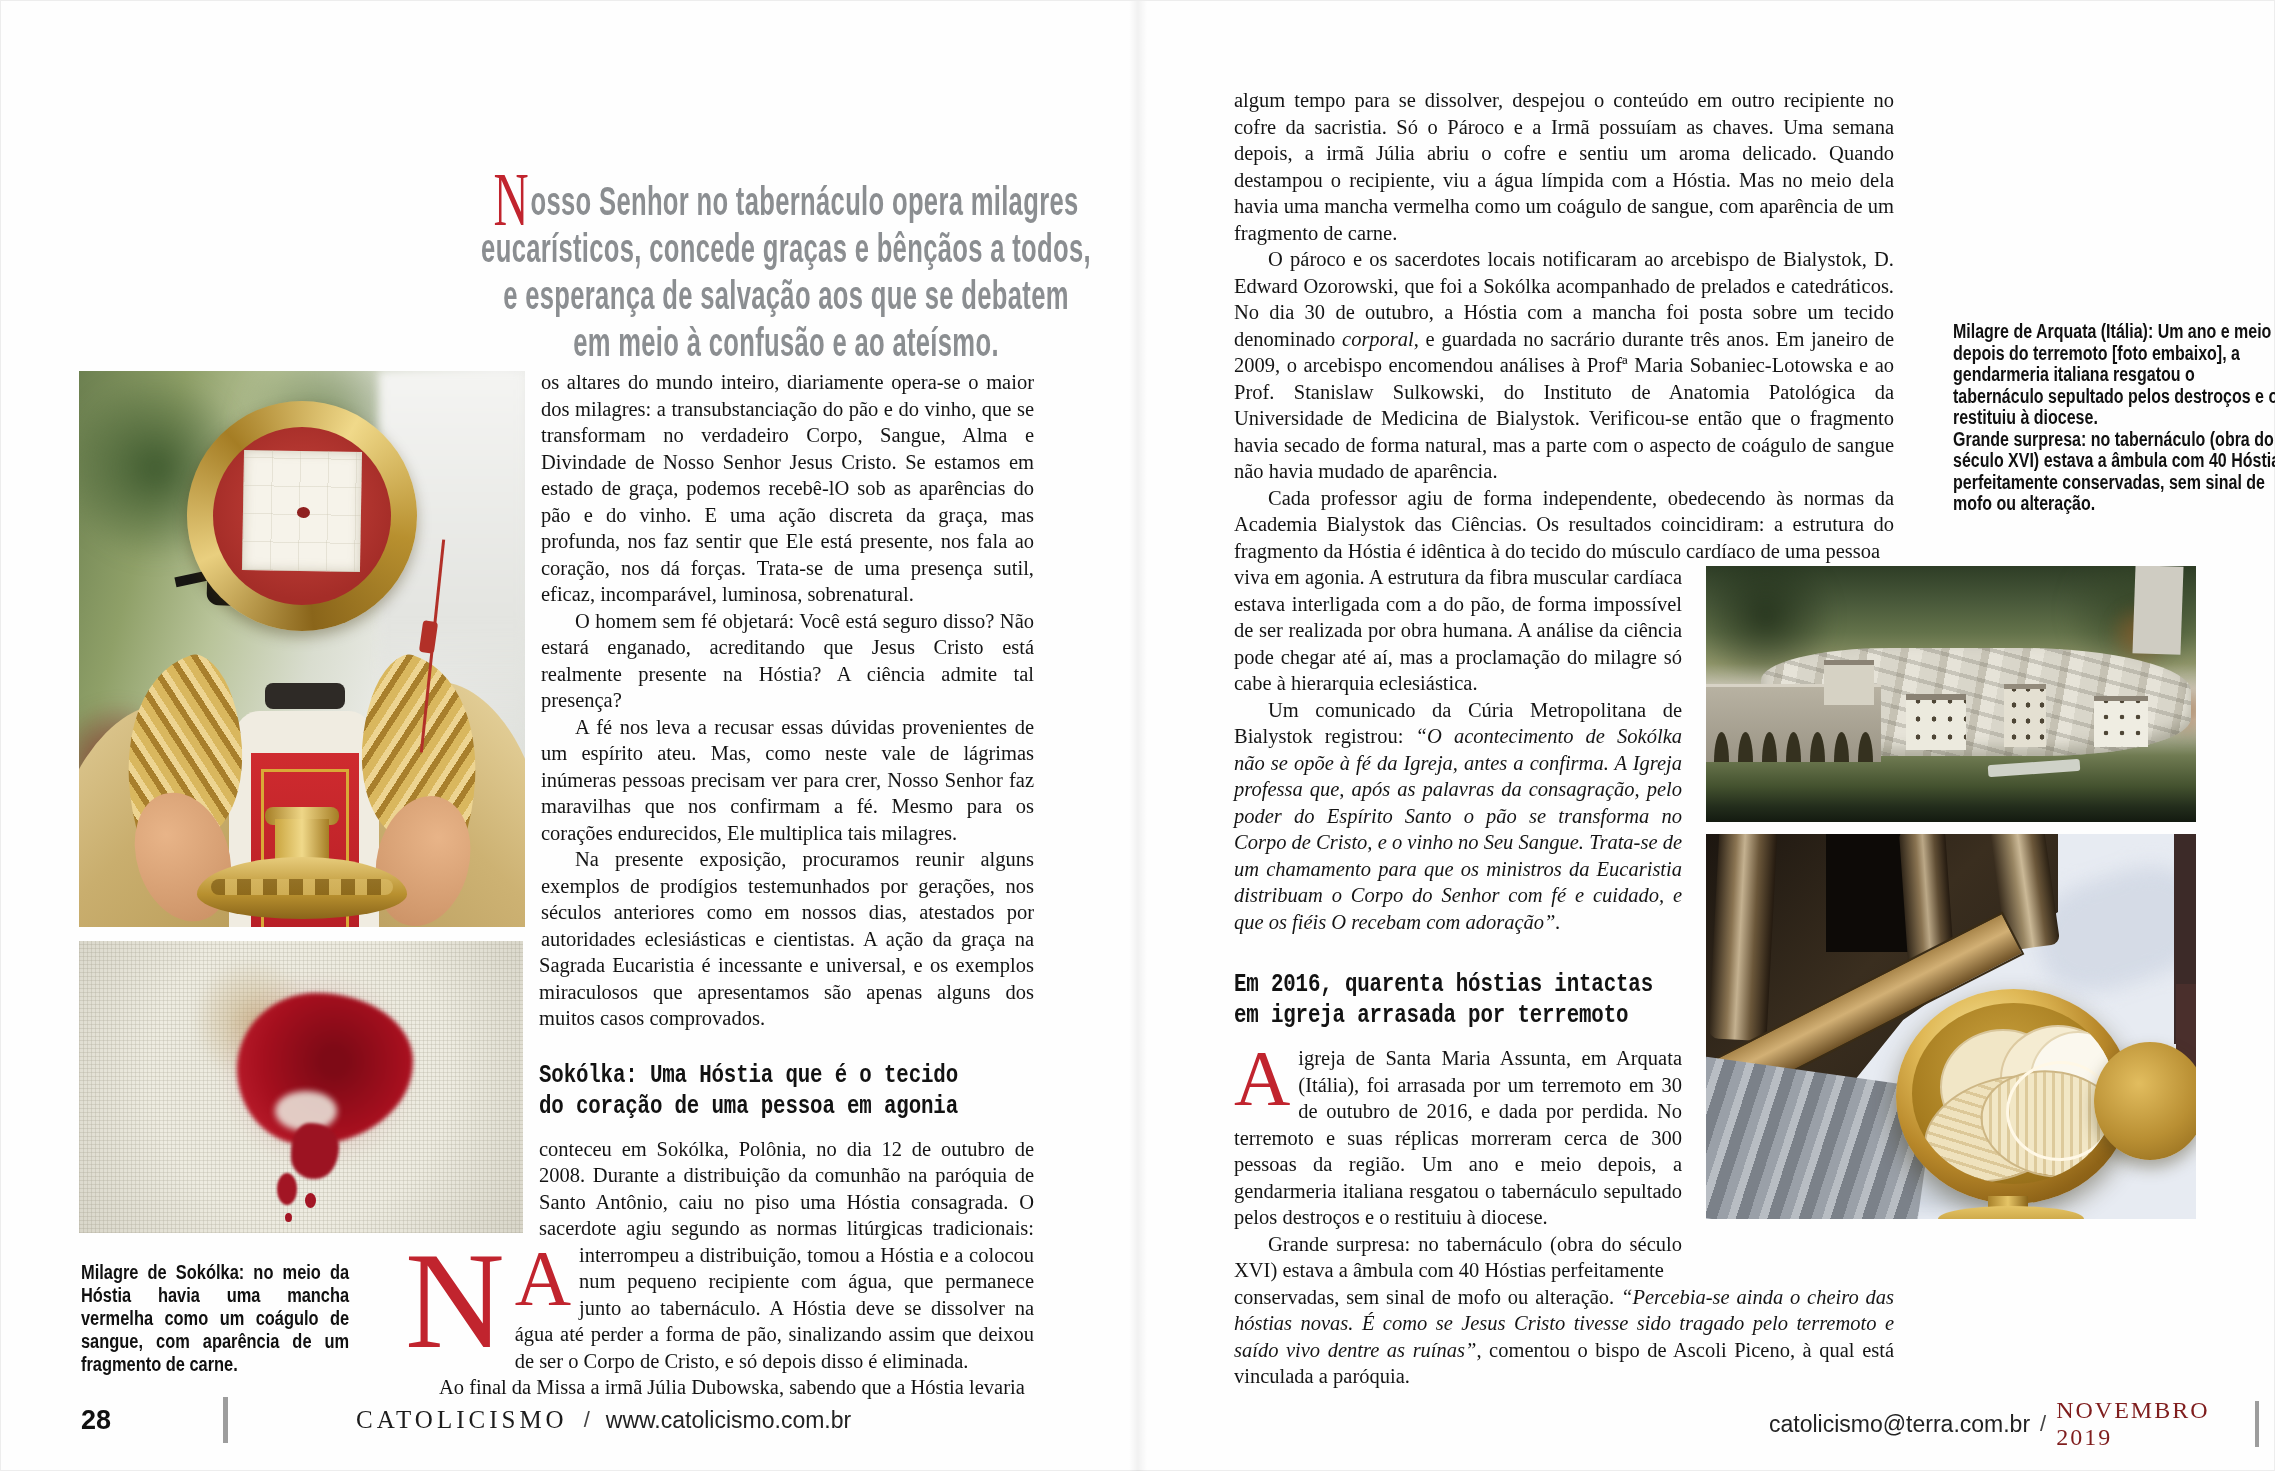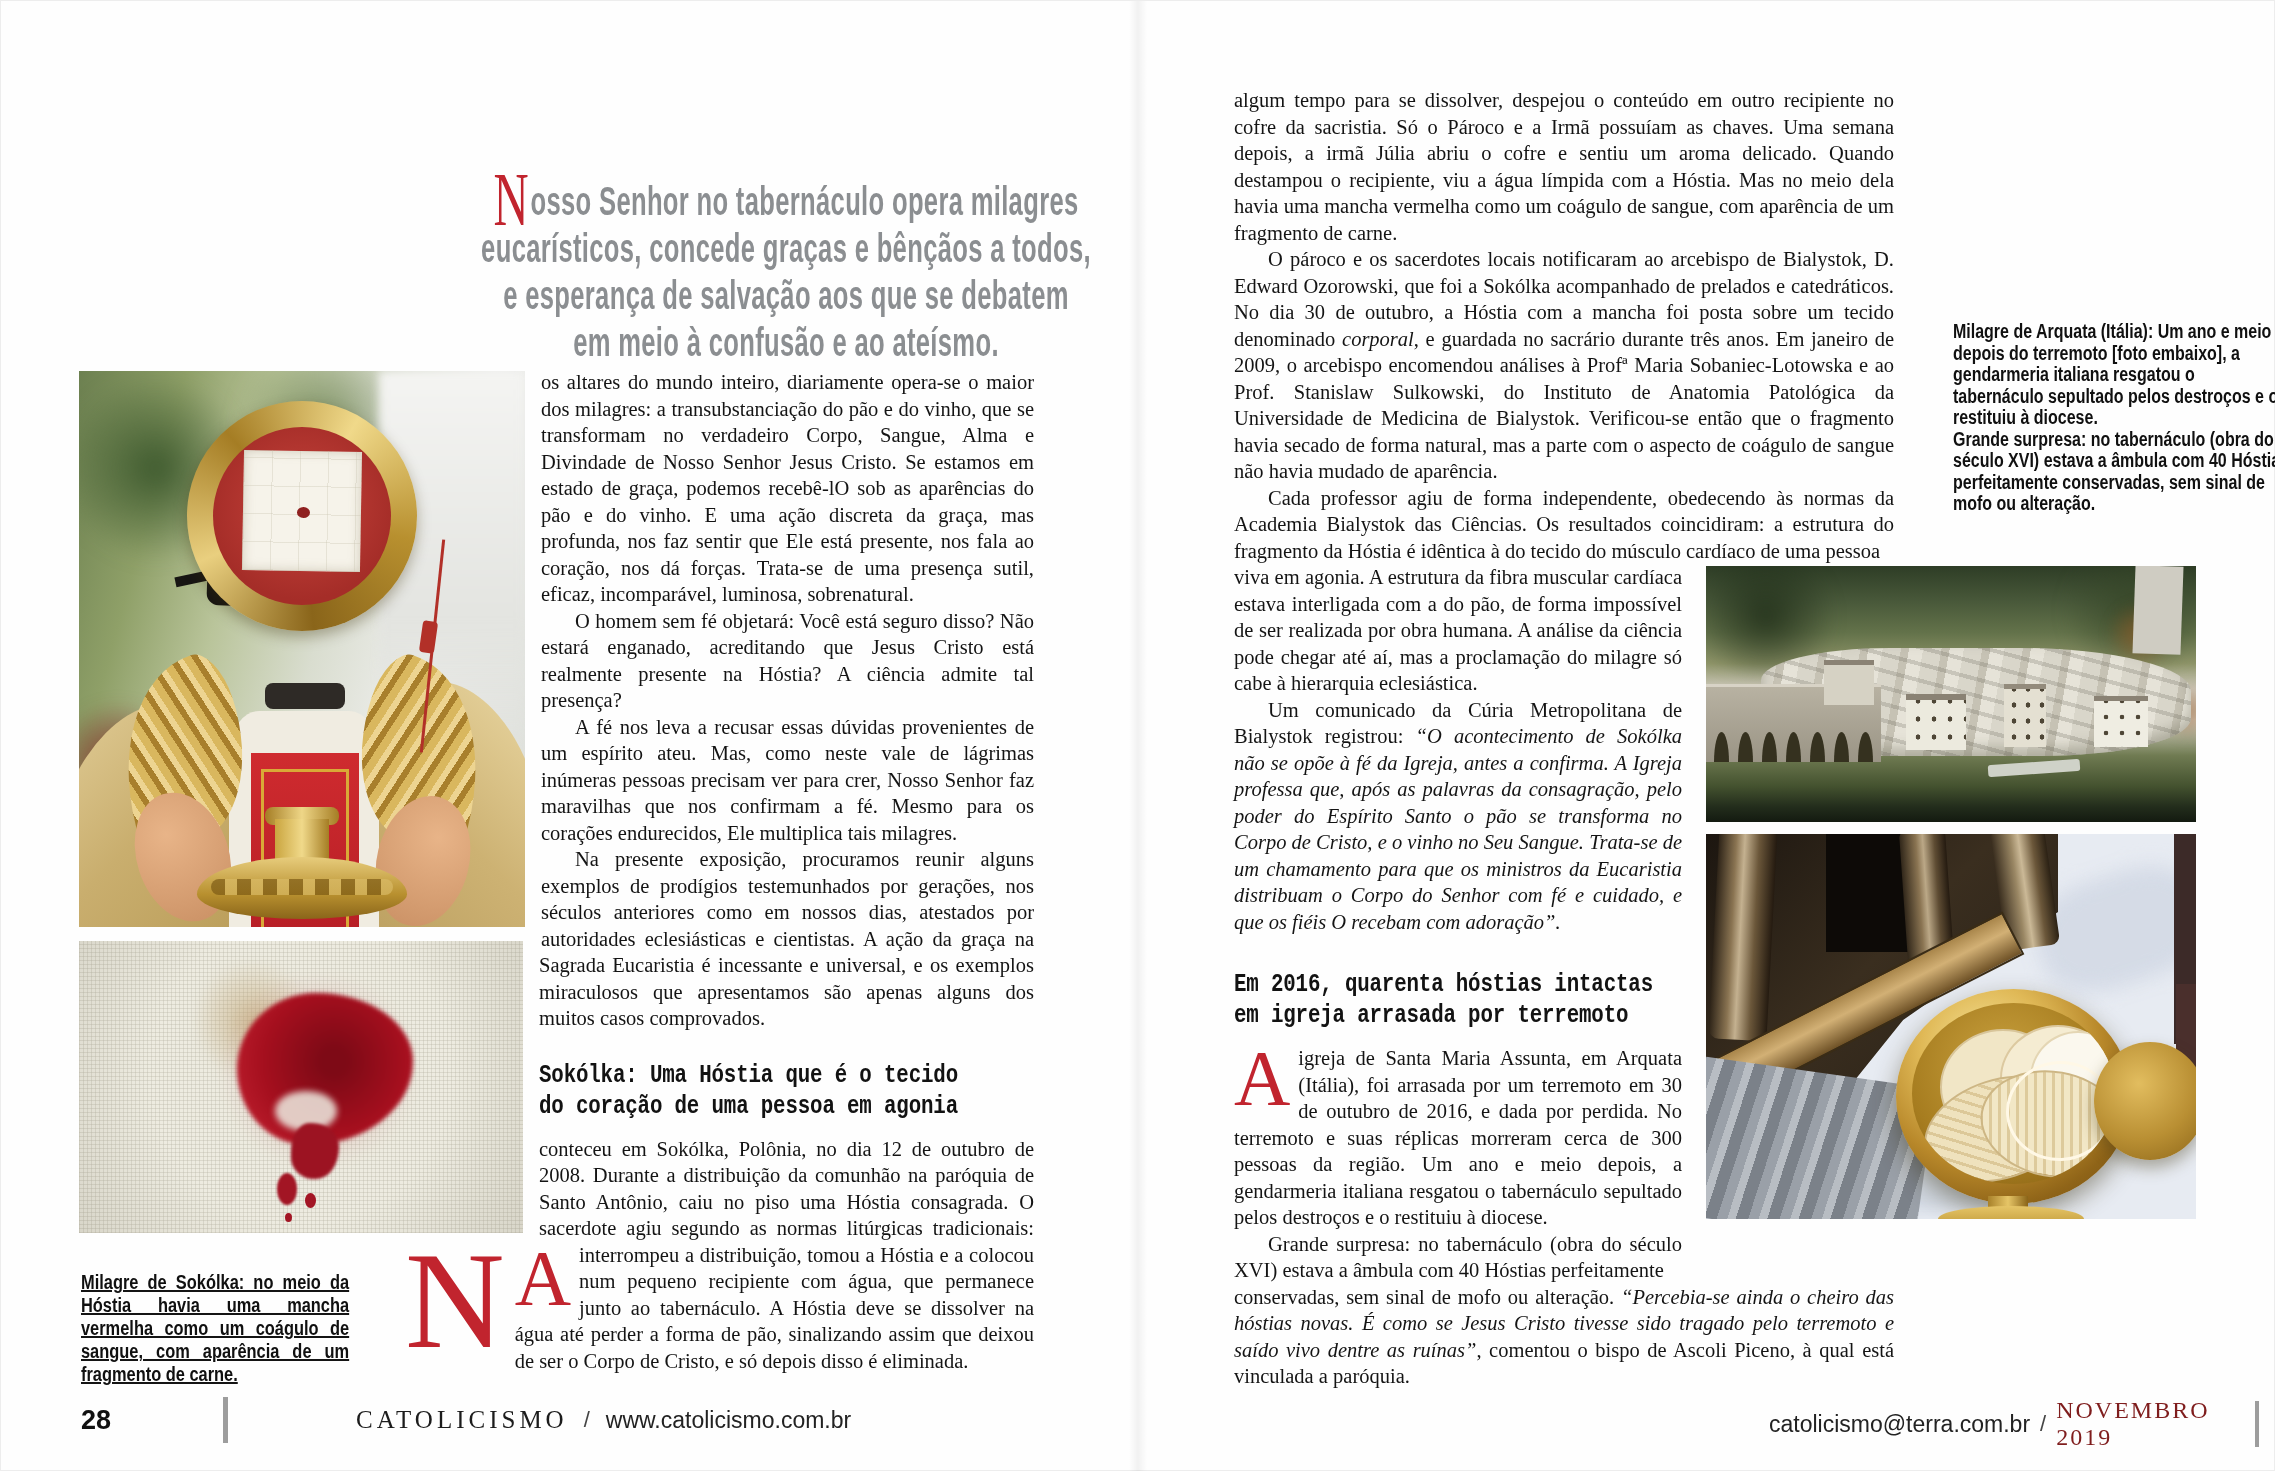--- a/index.html
+++ b/index.html
@@ -25,21 +25,21 @@
   .dcN{float:left;font-family:"Liberation Serif",serif;font-size:138px;line-height:100px;padding-top:6px;margin:0 10px 0 0;color:#c1242e;}
   .dcA{float:left;font-family:"Liberation Serif",serif;font-size:78px;line-height:58px;padding-top:4px;margin:0 8px 0 0;color:#c1242e;}
   .subhead{margin:28px 0 14px 0;overflow:hidden;font-family:Liberation Mono, monospace;font-weight:bold;font-size:26px;line-height:31px;color:#121212;text-align:left;}
   .cnd{display:block;transform:scaleX(0.8);transform-origin:0 0;white-space:nowrap;letter-spacing:-0.2px;}
   em{font-style:italic;}
 
   
   figure{margin:0;padding:0;position:relative;overflow:hidden;background:#ddd;}
   .ph-priest{float:left;clear:left;width:446px;height:556px;margin:2px 16px 14px 0;}
   .ph-cloth{float:left;clear:left;width:444px;height:292px;margin:0 16px 12px 0;}
-  .cap-sokolka{float:left;clear:left;width:268px;margin:26px 56px 0 2px;text-decoration:underline;}
+  .cap-sokolka{float:left;clear:left;width:268px;margin:16px 56px 0 2px;}
   .cap-inner{font-family:"Liberation Sans",sans-serif;font-weight:bold;color:#101010;transform:scaleX(0.82);transform-origin:0 0;}
   .cap-sokolka .cap-inner{width:327px;font-size:20px;line-height:23px;}
   .cap-arquata{position:absolute;left:1952px;top:320px;width:336px;}
   .cap-arquata .cap-inner{width:410px;font-size:19.5px;line-height:21.5px;}
   .cap-arquata .cap-inner p{margin:0;}
   .ph-village{float:right;width:490px;height:256px;margin:2px 50px 12px 24px;}
   .ph-ciborium{float:right;clear:right;width:490px;height:385px;margin:0 50px 12px 24px;}
 
   
   .footer{position:absolute;top:1396px;display:flex;align-items:center;}
@@ -124,20 +124,21 @@
   <p class="ind">O homem sem fé objetará: Você está seguro disso? Não estará enganado, acreditando que Jesus Cristo está realmente presente na Hóstia? A ciência admite tal presença?</p>
   <p class="ind">A fé nos leva a recusar essas dúvidas provenientes de um espírito ateu. Mas, como neste vale de lágrimas inúmeras pessoas precisam ver para crer, Nosso Senhor faz maravilhas que nos confirmam a fé. Mesmo para os corações endurecidos, Ele multiplica tais milagres.</p>
   <p class="ind">Na presente exposição, procuramos reunir alguns exemplos de prodígios testemunhados por gerações, nos séculos anteriores como em nossos dias, atestados por autoridades eclesiásticas e cientistas. A ação da graça na Sagrada Eucaristia é incessante e universal, e os exemplos miraculosos que apresentamos são apenas alguns dos muitos casos comprovados.</p>
 
   <h2 class="subhead">
     <span class="cnd">Sokólka: Uma Hóstia que é o tecido</span>
     <span class="cnd">do coração de uma pessoa em agonia</span>
   </h2>
 
   <p><span class="dcA">A</span><span>conteceu em Sokólka, Polônia, no dia 12 de outubro de 2008. Durante a distribuição da comunhão na paróquia de Santo Antônio, caiu no piso uma Hóstia consagrada. O sacerdote agiu segundo as normas litúrgicas tradicionais: interrompeu a distribuição, tomou a Hóstia e a colocou num pequeno recipiente com água, que permanece junto ao tabernáculo. A Hóstia deve se dissolver na água até perder a forma de pão, sinalizando assim que deixou de ser o Corpo de Cristo, e só depois disso é eliminada.</span></p>
+  <p class="ind">Ao final da Missa a irmã Júlia Dubowska, sabendo que a Hóstia levaria</p>
 </section>
 
 <div class="footer" style="left:80px;">
   <span class="f-num">28</span>
   <span class="f-bar" style="margin-left:112px;margin-right:128px;"></span>
   <span class="f-brand">CATOLICISMO</span>
   <span class="f-sep">/</span>
   <span class="f-sans">www.catolicismo.com.br</span>
 </div>
 

